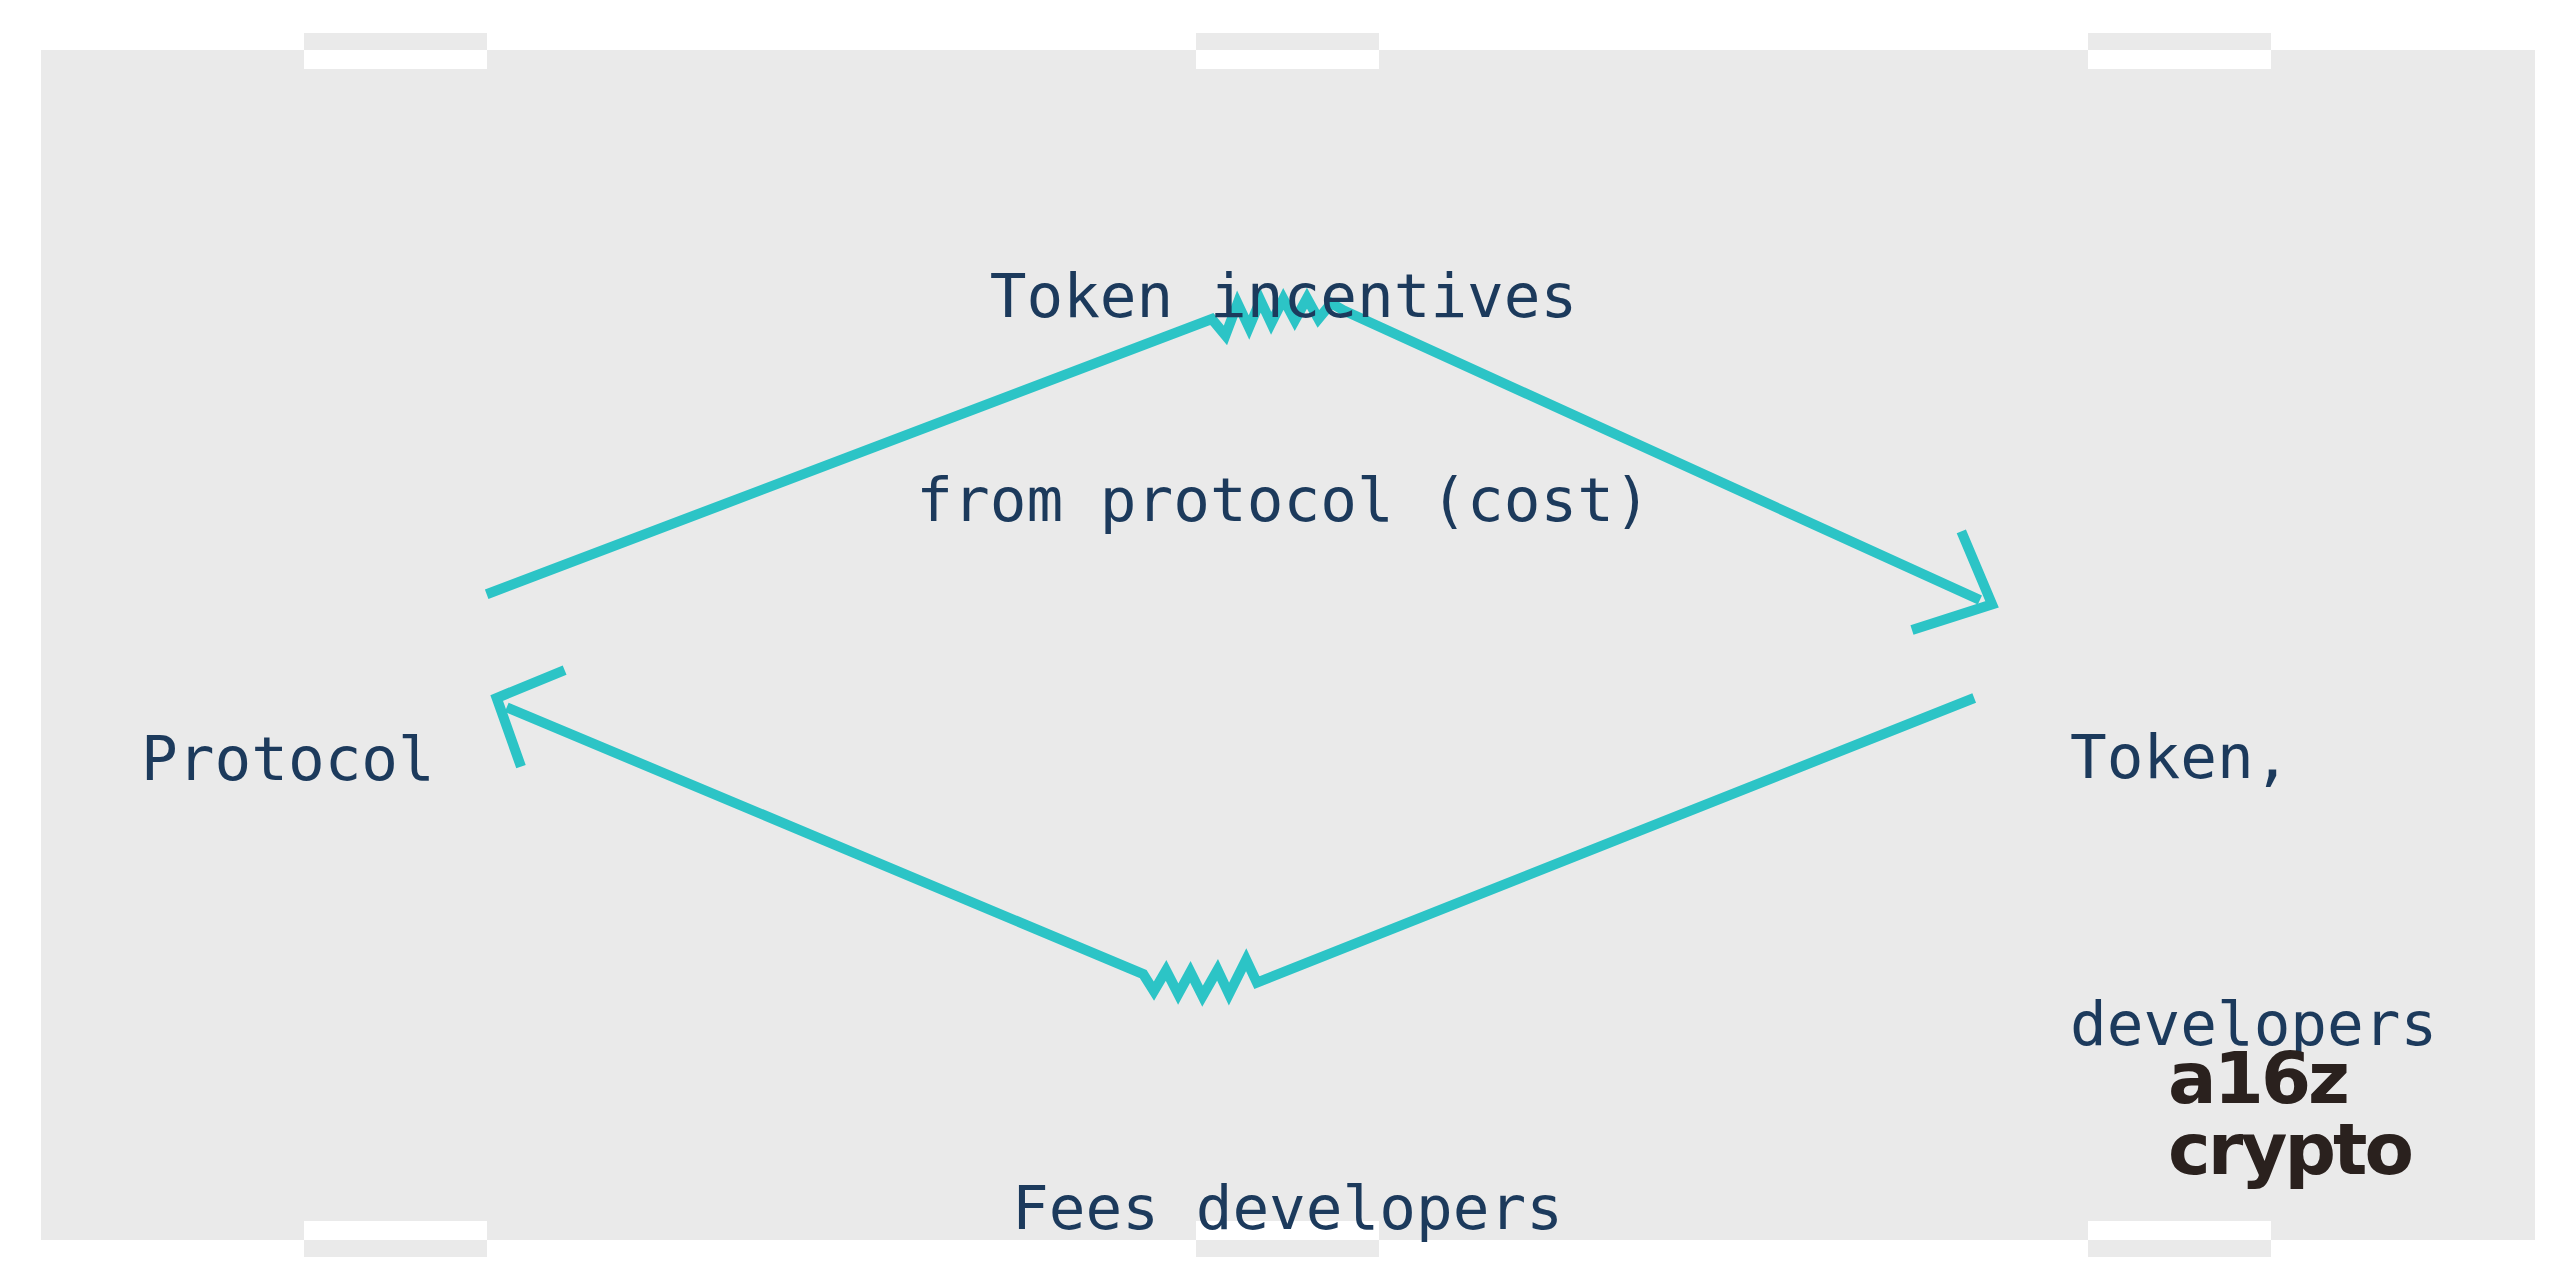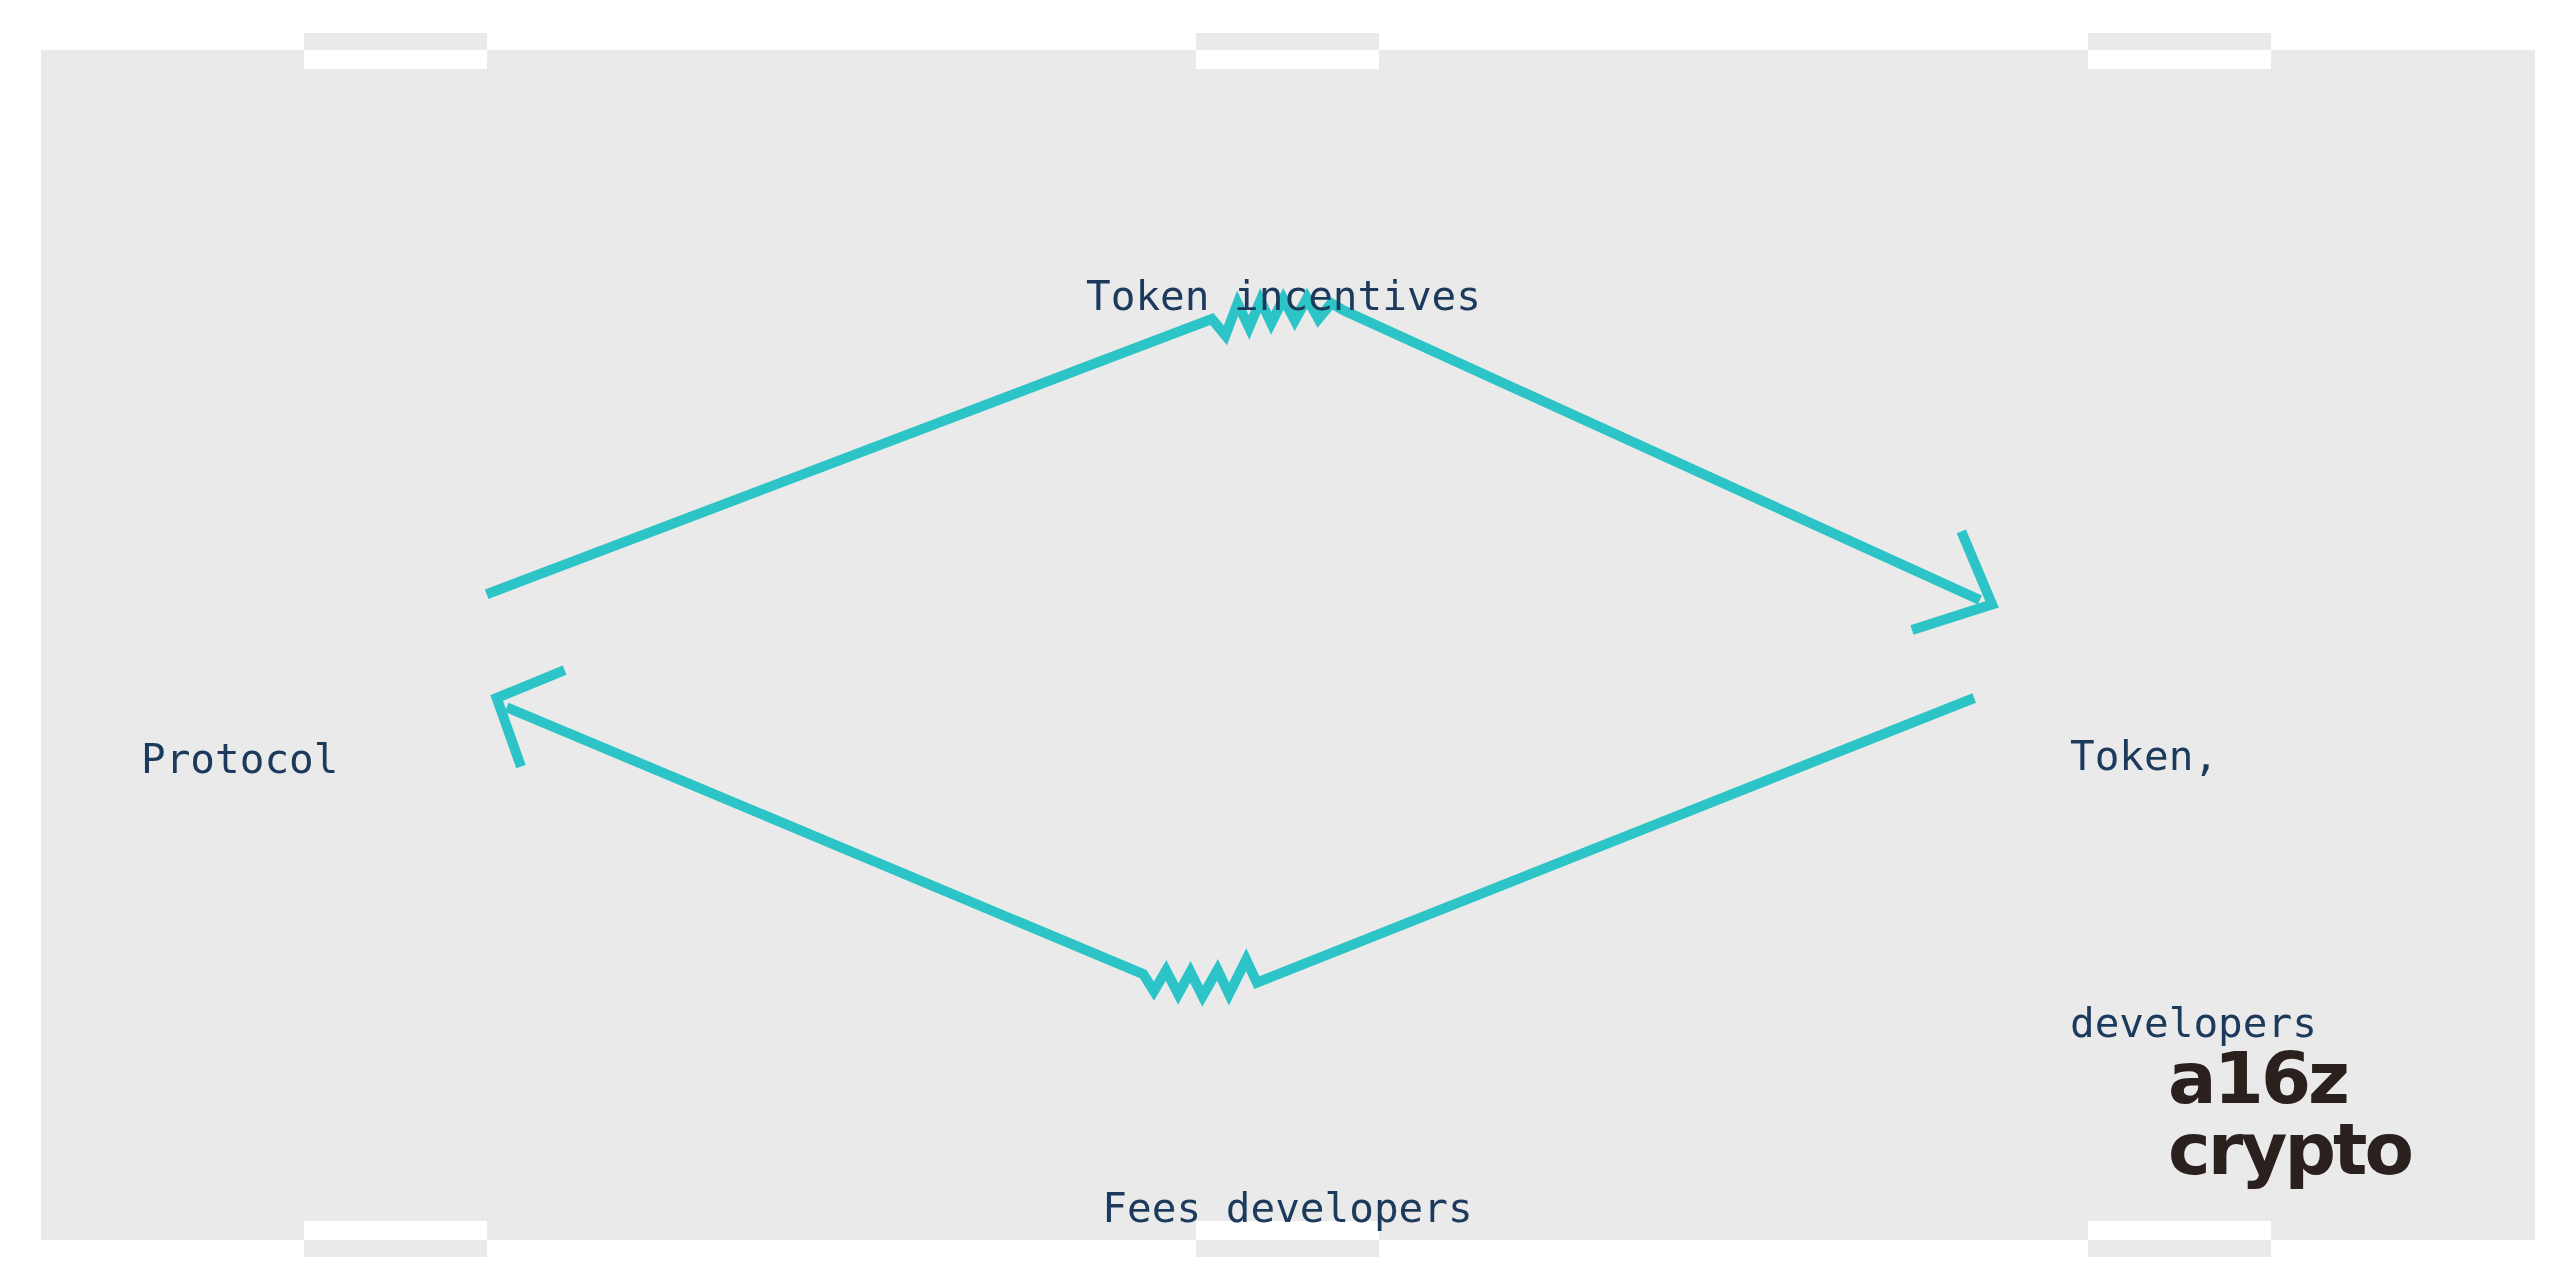--- a/index.html
+++ b/index.html
@@ -45,21 +45,21 @@
     fill: none;
     stroke: var(--arrow, #2cc4c6);
     stroke-width: 14;
     stroke-linejoin: miter;
     stroke-miterlimit: 10;
   }
 
   .label {
     position: absolute;
     color: var(--text, #1c3a5c);
-    font-size: 41px;
+    font-size: 61px;
     line-height: 68px;
     white-space: pre;
   }
   .caption { text-align: center; }
   .caption.top    { left: 783px; top: 126px;  width: 1001px; }
   .caption.bottom { left: 787px; top: 1038px; width: 1001px; }
   .node-protocol  { left: 141px;  top: 589px; }
   .node-users     { left: 2070px; top: 534px; line-height: 89px; }
 
   .logo {
@@ -97,20 +97,21 @@
 
   <svg class="arrows" viewBox="0 0 3601 1801">
     <polyline points="680,831 1694,446 1713,469 1730,424 1746,458 1762,420 1777,452 1794,418 1810,448 1827,417 1843,446 1861,424 1878,434 2768,839"></polyline>
     <polyline points="2742,743 2785,845 2673,881"></polyline>
     <polyline points="2760,976 1757,1374 1742,1342 1718,1390 1702,1356 1681,1393 1664,1359 1647,1390 1630,1357 1613,1386 1598,1362 708,989"></polyline>
     <polyline points="789,937 694,976 728,1072"></polyline>
   </svg>
 
   <div class="label caption top">
     <div>Token incentives</div>
+    <div>from protocol (cost)</div>
   </div>
 
   <div class="label node-protocol">
     <div>Protocol</div>
   </div>
 
   <div class="label node-users">
     <div>Token,</div>
     <div>developers</div>
   </div>

